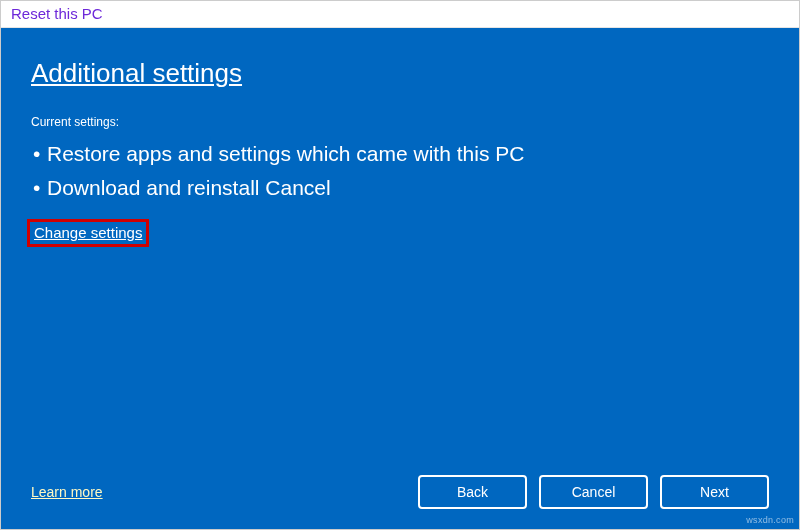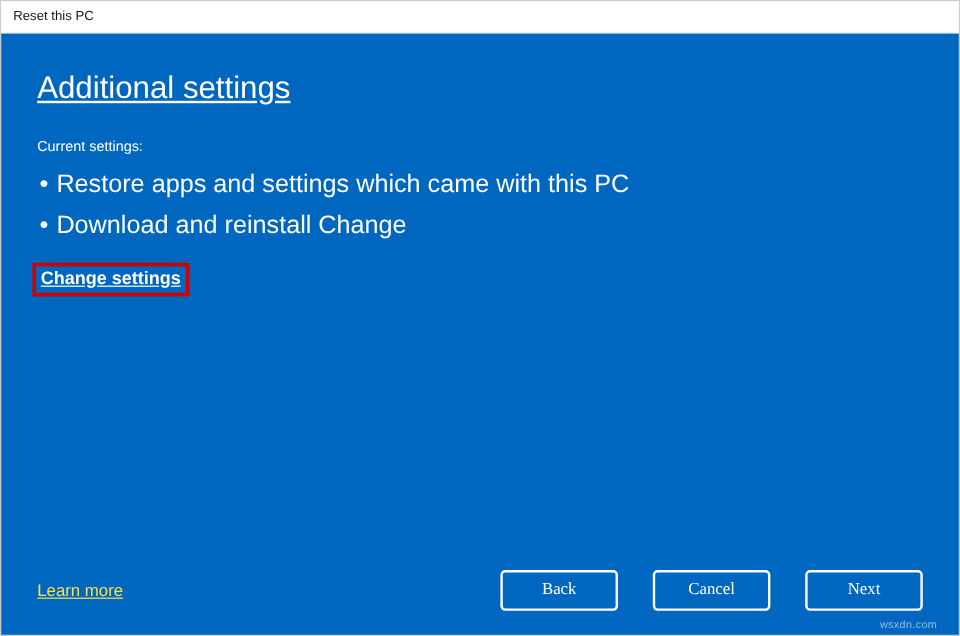--- a/index.html
+++ b/index.html
@@ -18,24 +18,23 @@
       width: 100%;
       height: 100%;
       display: flex;
       flex-direction: column;
       border: 1px solid #ccc;
     }
     .titlebar {
       height: 27px;
       background: #fff;
       padding: 4px 10px;
-      font-size: 11px;
-      color: #0f172a;
+      font-size: 15px;
+      color: #6d28d9;
       display: flex;
-      align-items: center;
       border-bottom: 1px solid #e5e5e5;
     }
     .content {
       flex: 1;
       background: #0067c0;
       color: #fff;
       padding: 30px 30px 20px 30px;
       display: flex;
       flex-direction: column;
       position: relative;
@@ -69,78 +68,76 @@
       border: 3px solid #d00000;
       padding: 2px 4px;
       margin-bottom: 10px;
       margin-left: -4px;
     }
     .link {
       color: #fff;
       text-decoration: underline;
       font-size: 15px;
       cursor: pointer;
-      font-weight: bold;
     }
     .note {
       font-size: 15px;
       margin-top: 2px;
     }
     .footer {
       margin-top: auto;
       display: flex;
       align-items: center;
       justify-content: space-between;
       padding-top: 20px;
     }
     .learn-link {
-      color: #fde047;
+      color: #fef9c3;
       text-decoration: underline;
       font-size: 14px;
       cursor: pointer;
     }
     .button-row {
       display: flex;
       gap: 12px;
     }
     .btn {
       background: #0067c0;
       border: 2px solid #fff;
       color: #fff;
       font-size: 14px;
       padding: 7px 0;
-      width: 98px;
+      width: 109px;
       border-radius: 4px;
       cursor: pointer;
       text-align: center;
-      font-family: Liberation Serif, serif;
-      margin-left: 17px;
+      font-family: Liberation Sans, sans-serif;
     }
     .watermark {
       position: absolute;
       bottom: 4px;
-      right: 18px;
+      right: 5px;
       font-size: 9px;
       color: rgba(255,255,255,0.55);
       letter-spacing: 0.3px;
     }
   </style>
 </head>
 <body>
 
 <div class="window">
   <div class="titlebar">
     <span>Reset this PC</span>
   </div>
   <div class="content">
     <h1 class="heading">Additional settings</h1>
     <div class="subheading">Current settings:</div>
     <ul class="bullet-list">
       <li>Restore apps and settings which came with this PC</li>
-      <li>Download and reinstall Change</li>
+      <li>Download and reinstall Cancel</li>
     </ul>
     <div>
       <span class="change-link-wrap">
         <a class="link">Change settings</a>
       </span>
     </div>
 
     <div class="footer">
       <a class="learn-link">Learn more</a>
       <div class="button-row">

